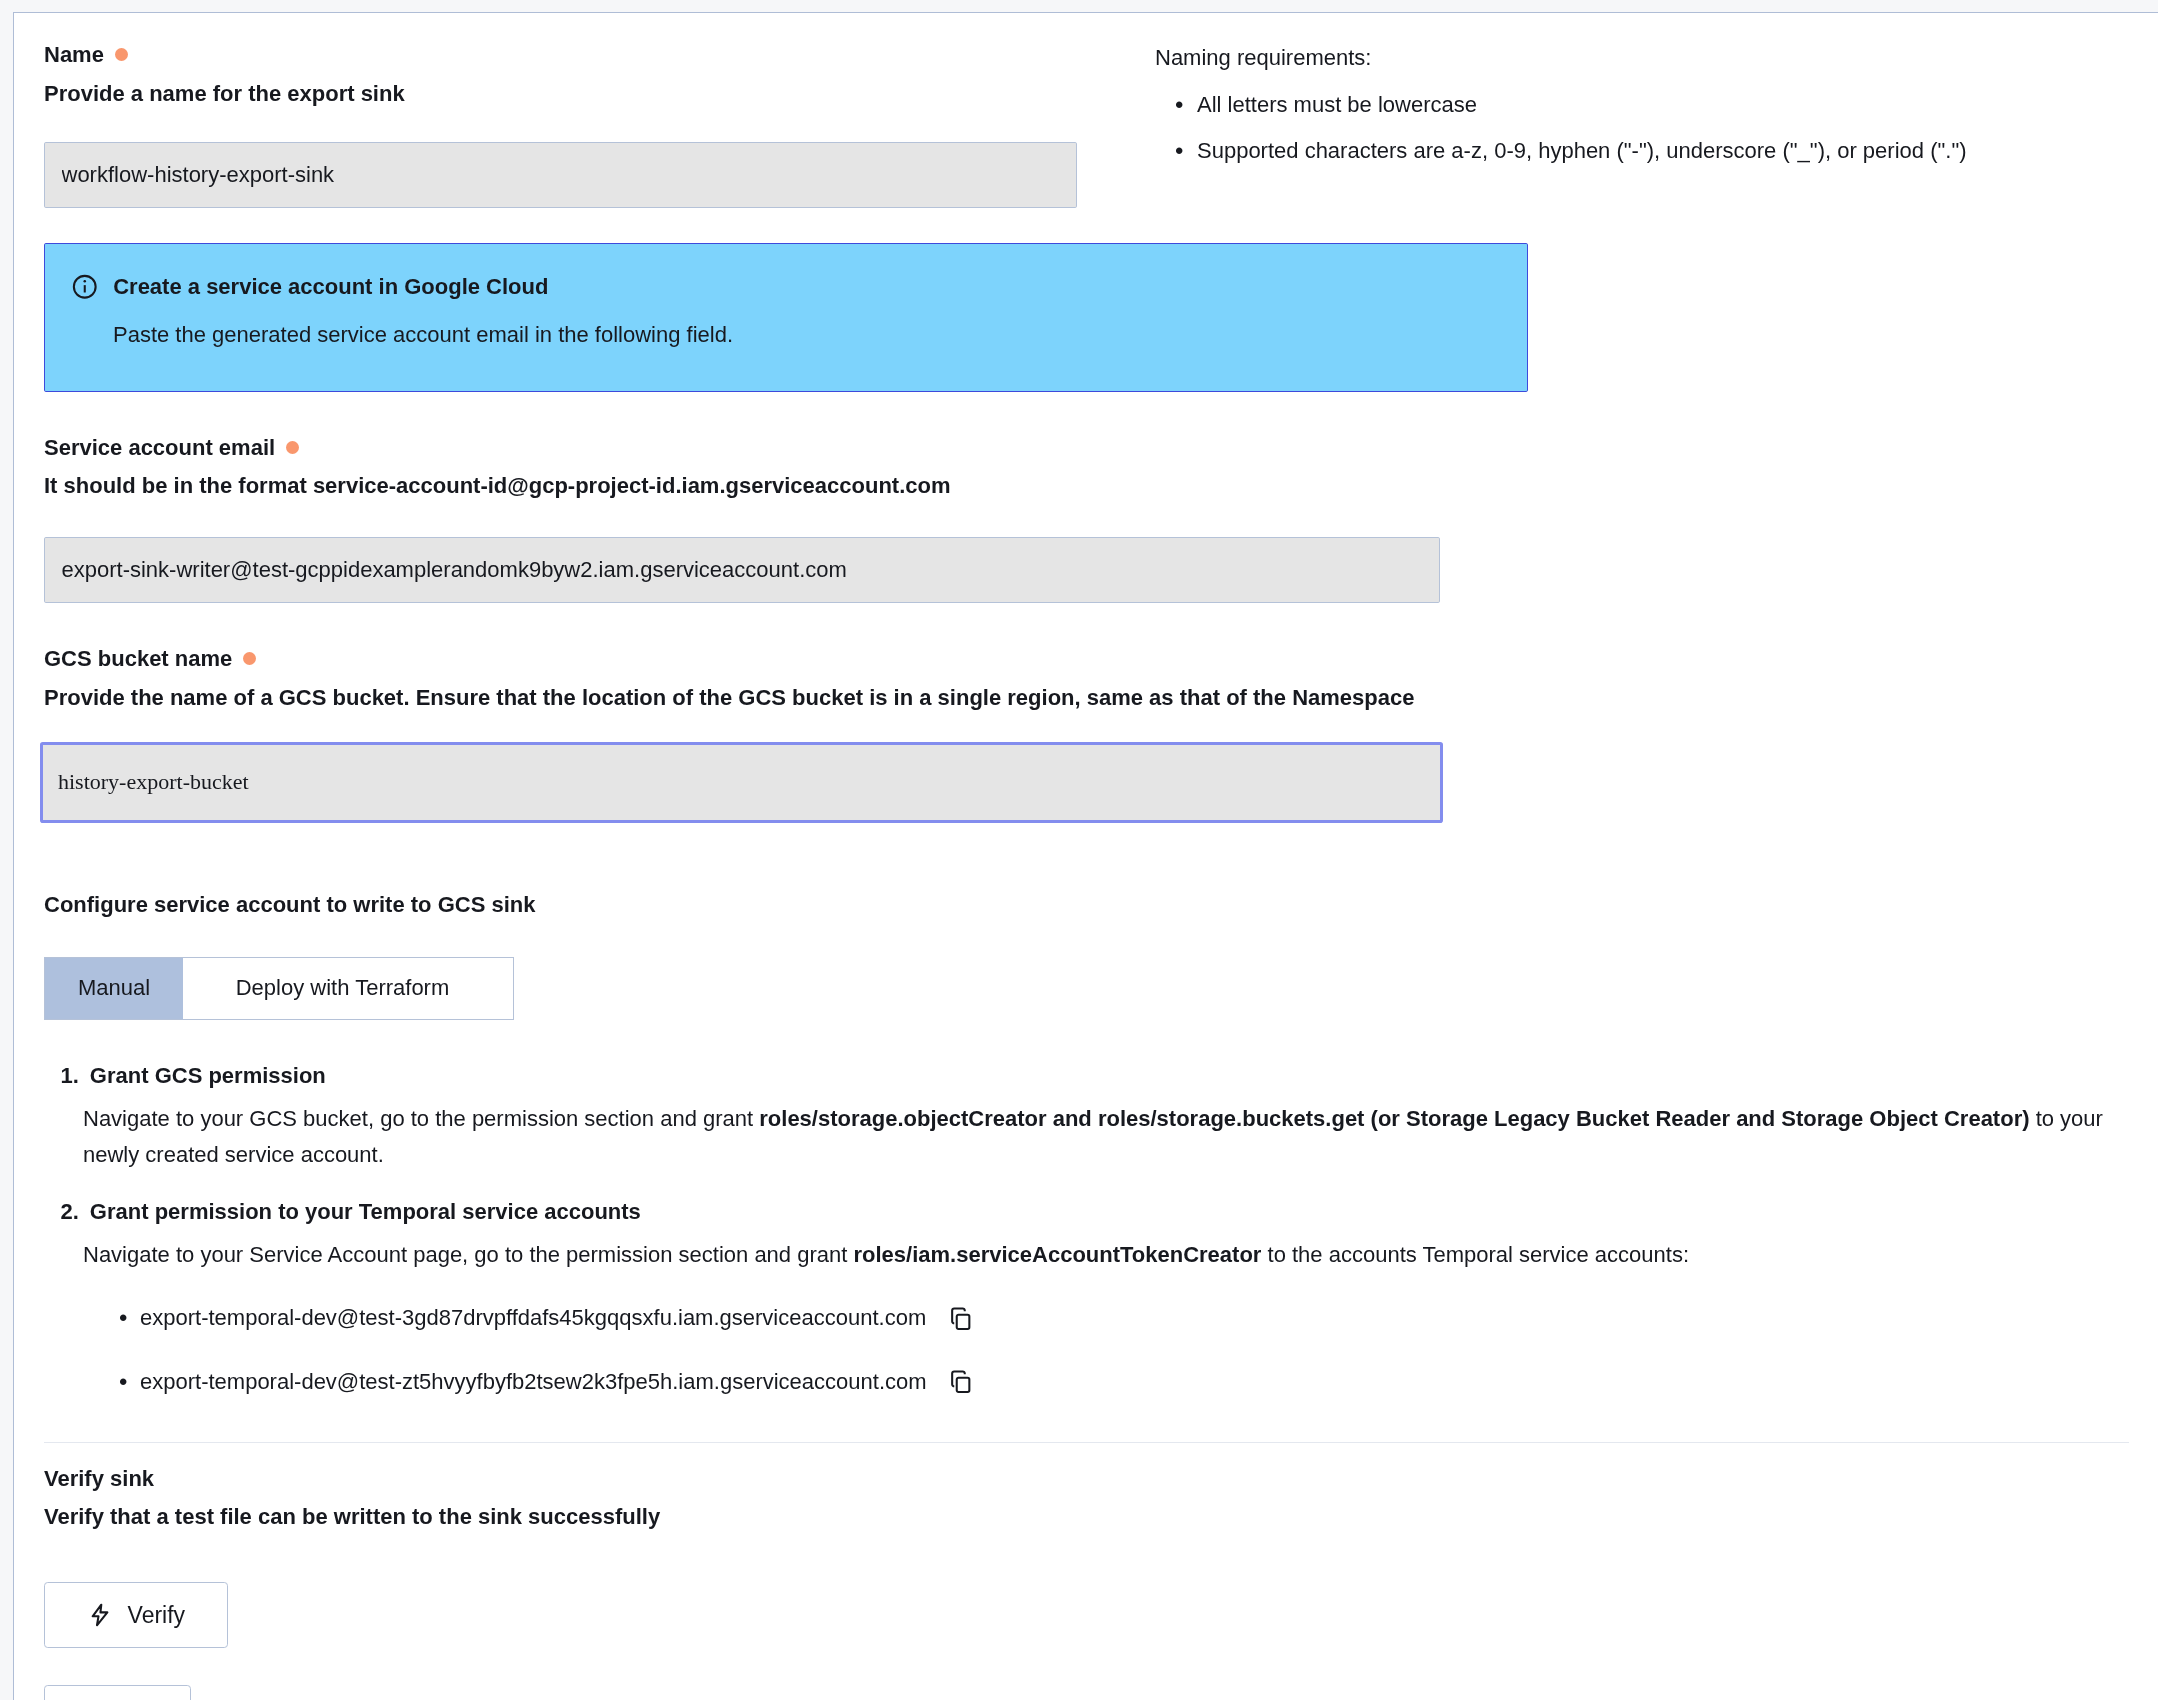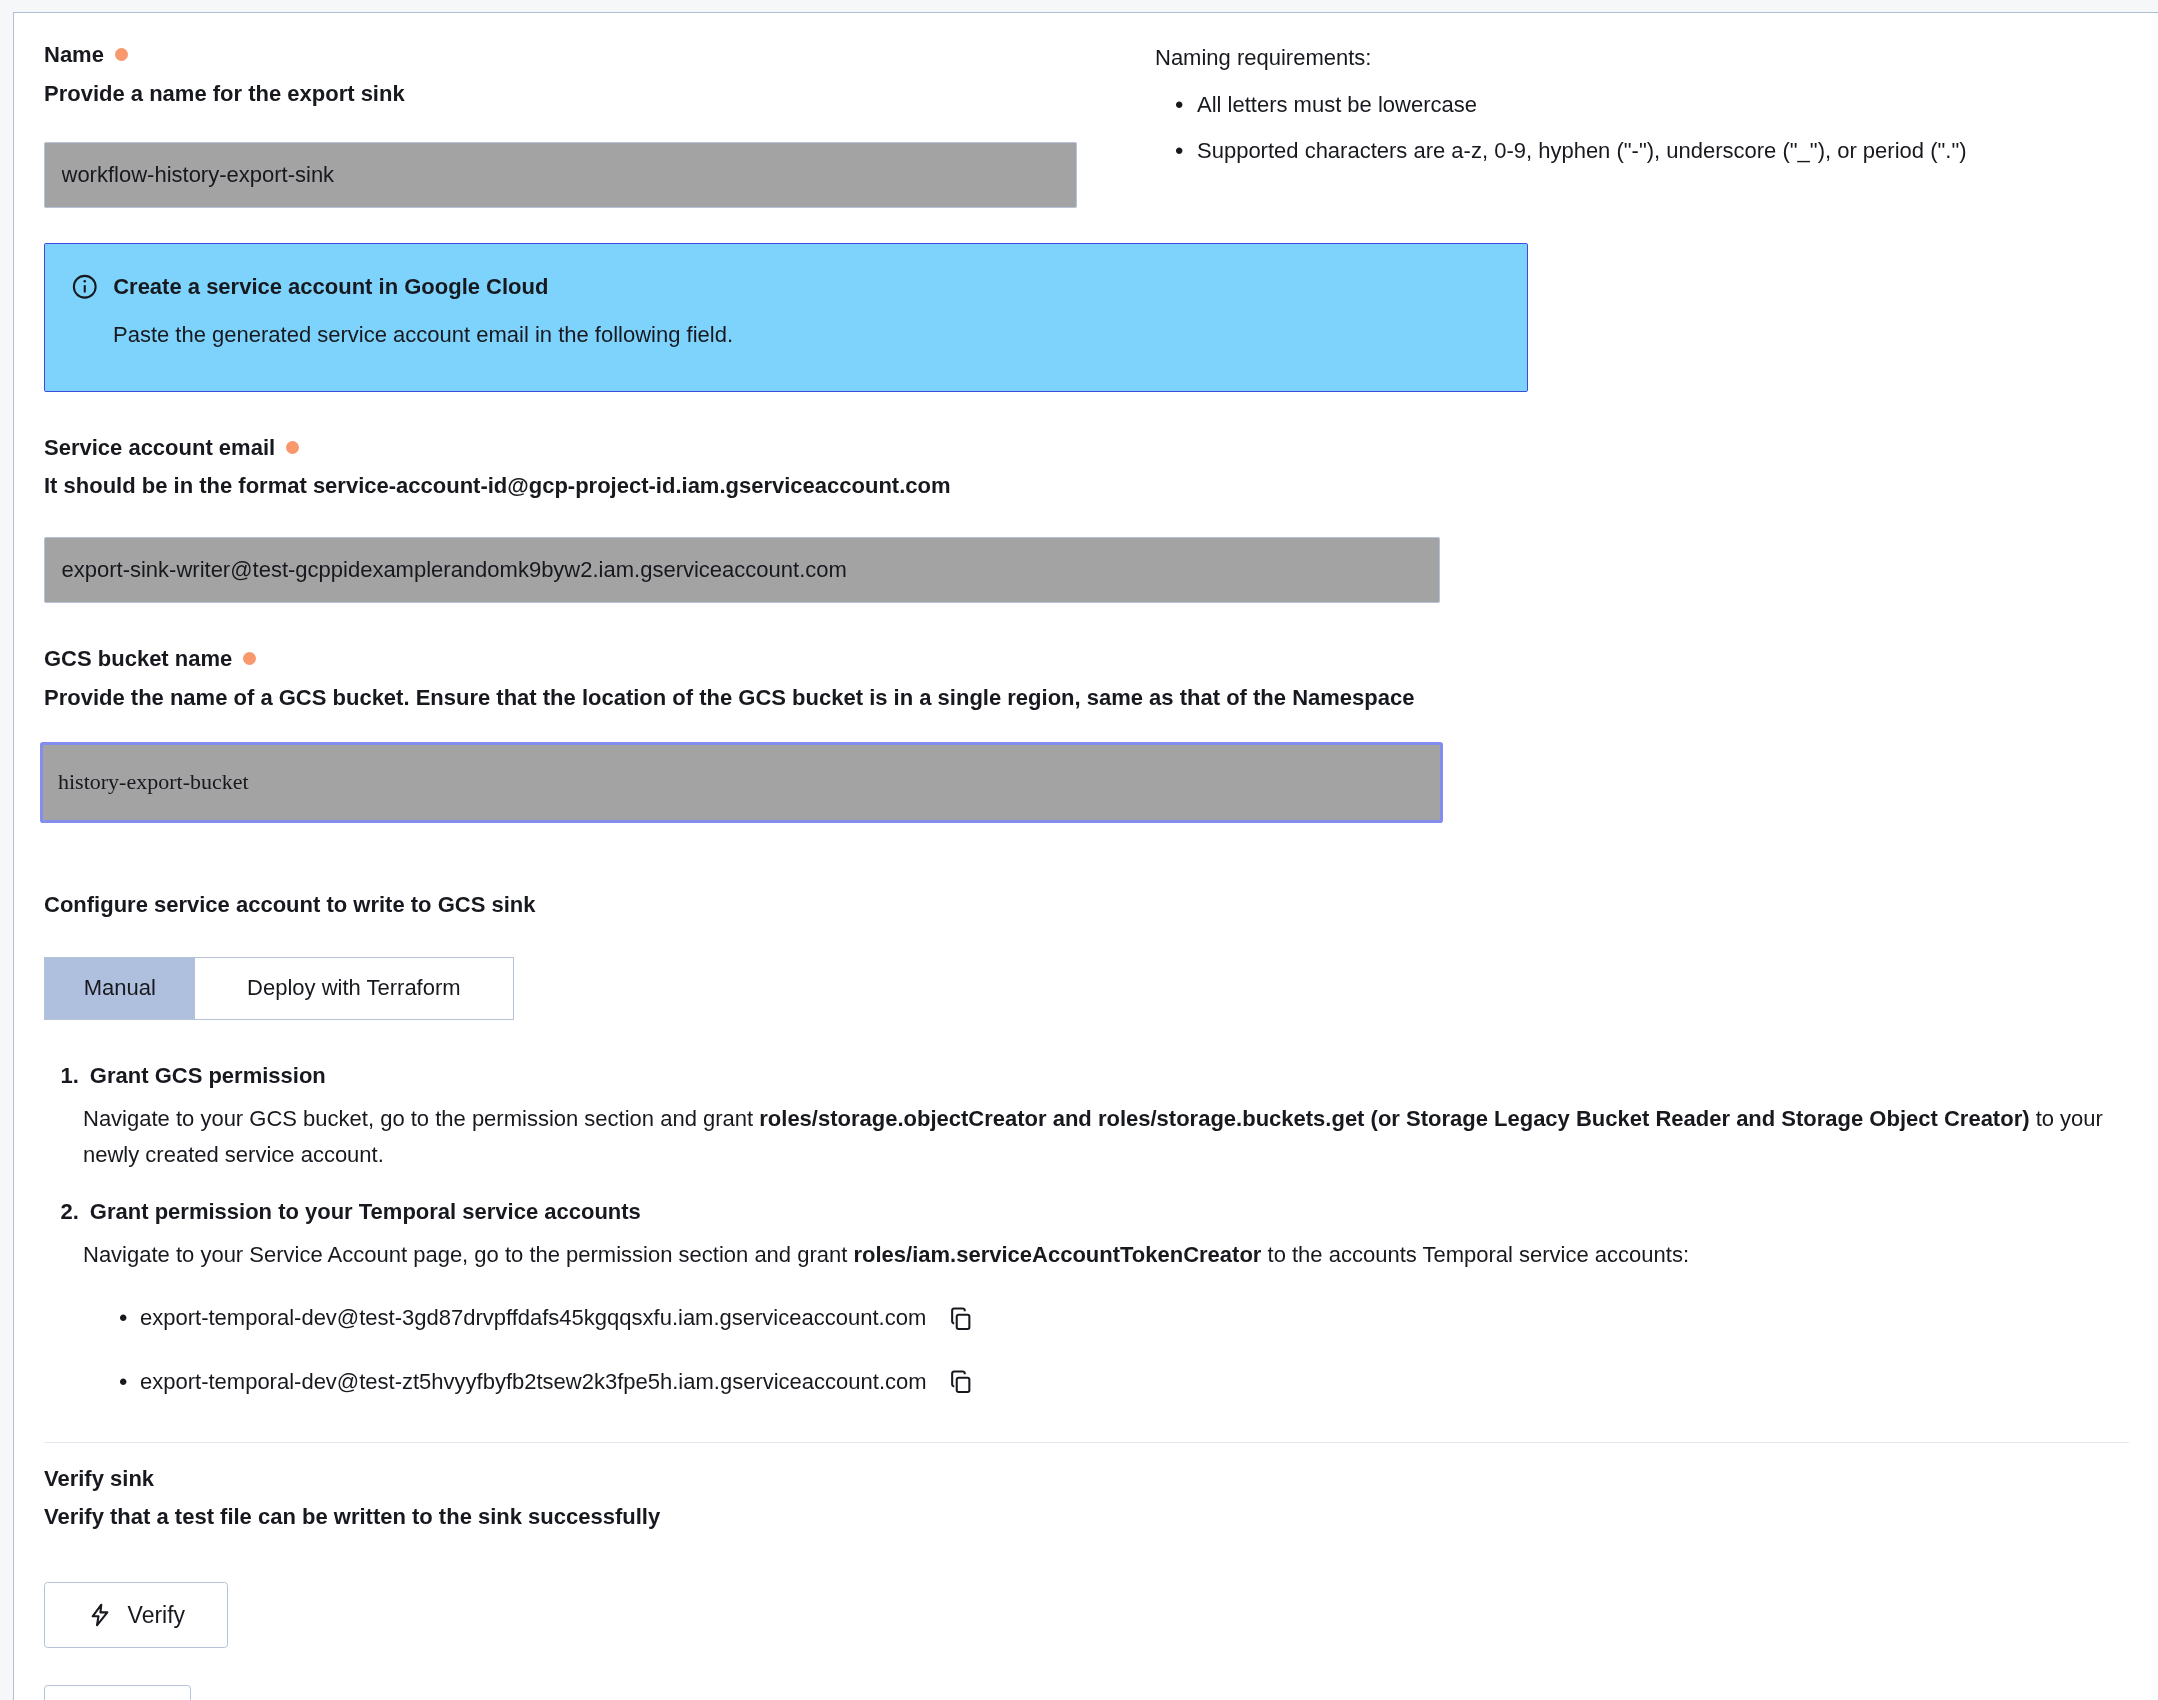--- a/index.html
+++ b/index.html
@@ -18,21 +18,21 @@
   }
   .content {
     position:absolute; left:30px; top:26px; right:0; bottom:0;
   }
   .label-row { display:flex; align-items:center; gap:11px; }
   .field-label { font-size:22px; font-weight:700; line-height:31px; }
   .req-dot { width:13px; height:13px; border-radius:50%; background:#f9976d; display:inline-block; }
   .field-desc { font-size:22px; line-height:36px; margin-top:5.5px;font-weight:bold; }
   .text-input {
     display:block; font-family:"Liberation Sans", sans-serif;
-    font-size:22px; color:#17191f; background:#a3a3a3;
+    font-size:22px; color:#17191f; background:#e5e5e5;
     border:0.9px solid #b5c2d8; border-radius:1.8px;
     height:66px; padding:0 16.5px; outline:none;
   }
   .top-row { display:flex; }
   .col-left { width:1047px; flex:none; }
   .col-right { flex:1; padding-left:64px; }
   .name-input { width:1033px; margin-top:30px; }
   .req-title { font-size:22px; line-height:31px; margin-top:2.8px; }
   .req-list { margin-top:14.7px; }
   .req-item { font-size:22px; line-height:36px; padding-left:42px; position:relative; margin-top:9.2px; }
@@ -51,21 +51,21 @@
     width:1403px; margin-top:26px; margin-left:-3.7px;
     border:3.7px solid #838dee; border-radius:2.8px; height:81px; padding:0 14.7px;font-family:Liberation Serif, serif;
   }
   .section-heading { font-size:22px; font-weight:700; line-height:31px; margin-top:66px; }
   .tabs { display:flex; margin-top:37px; width:470px; border:0.9px solid #b5c2d8; }
   .tab {
     height:61px; display:flex; align-items:center; justify-content:center;
     font-size:22px; cursor:pointer; background:#fff;
   }
   .tab-selected { background:#aec0dd; }
-  .tab-manual { width:150px; }
+  .tab-manual { width:138px; }
   .tab-terraform { width:319px; }
   .steps { margin-top:39px; }
   .step { margin-top:22px; }
   .step-title-row { display:flex; padding-left:16.5px; gap:11px; }
   .step-number, .step-title { font-size:22px; font-weight:700; line-height:33px; }
   .step-body { font-size:22px; line-height:36px; margin:9.2px 0 0 39px; max-width:2029px; }
   .bold-seg { font-weight:700; }
   .account-list { margin-top:27.5px; }
   .account-item { display:flex; align-items:center; padding-left:96px; position:relative; margin-top:27.5px; }
   .account-item::before { content:"•"; position:absolute; left:75px; font-size:24px; }

